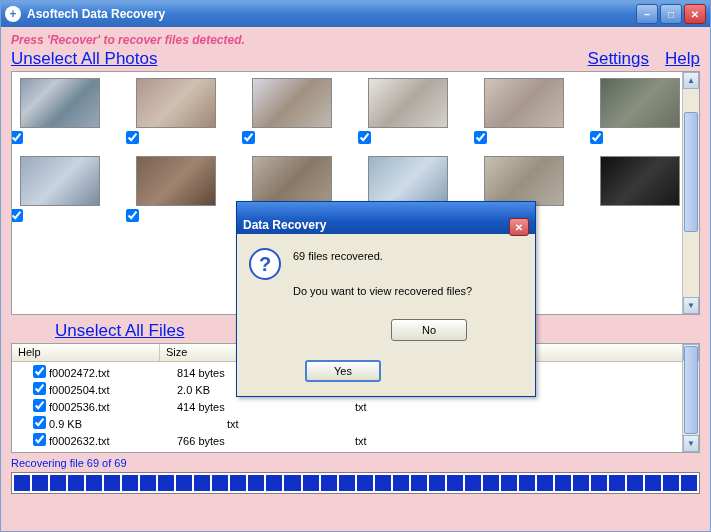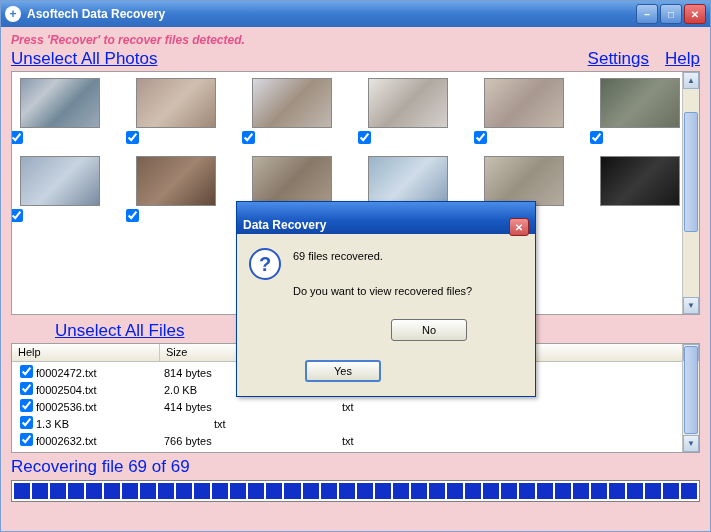--- a/index.html
+++ b/index.html
@@ -112,26 +112,26 @@
 .file-panel {
   background:#fff; border:1px solid #a0a0a0;
   margin-top:2px; height:110px; position:relative;
 }
 .file-header {
   display:flex; background: linear-gradient(to bottom,#fefefe,#ece9d8);
   border-bottom:1px solid #c0c0c0; height:18px;
 }
 .fh-col { padding:2px 6px; border-right:1px solid #c8c8c8; font-size:11px;}
 .fh-name{ width:148px;} .fh-size{ width:178px;} .fh-ext{ width:150px;} .fh-rest{flex:1;}
-.file-rows { padding:2px 4px; }
+.file-rows { padding:2px 17px; }
 .file-row { display:flex; padding:1px 0; align-items:center; }
 .fr-cb { width:20px; text-align:center; }
 .fr-name{ width:128px; padding-left:0;} .fr-size{ width:178px;} .fr-ext{ width:150px;}
 .status {
-  margin-top:4px; font-size:17px; color:#0020ee;
+  margin-top:4px; font-size:11px; color:#0020ee;
 }
 .progress {
   margin-top:3px; height:22px; border:1px solid #808080;
   background:#fff; padding:2px; display:flex; gap:2px;
 }
 .seg { flex:1; background:#1030c8; }
 
 
 .dialog {
   position:absolute;
@@ -274,21 +274,21 @@
             <div class="fr-ext">txt</div>
           </div>
           <div class="file-row">
             <div class="fr-cb"><input type="checkbox" checked="" style=""></div>
             <div class="fr-name">f0002536.txt</div>
             <div class="fr-size">414 bytes</div>
             <div class="fr-ext">txt</div>
           </div>
           <div class="file-row">
             <div class="fr-cb"><input type="checkbox" checked="" style=""></div>
-            <div class="fr-size">1.3 KB</div>
+            <div class="fr-size">0.9 KB</div>
             <div class="fr-ext">txt</div>
           </div>
           <div class="file-row">
             <div class="fr-cb"><input type="checkbox" checked="" style=""></div>
             <div class="fr-name">f0002632.txt</div>
             <div class="fr-size">766 bytes</div>
             <div class="fr-ext">txt</div>
           </div>
         </div>
       <div class="scrollbar-v bottom">

